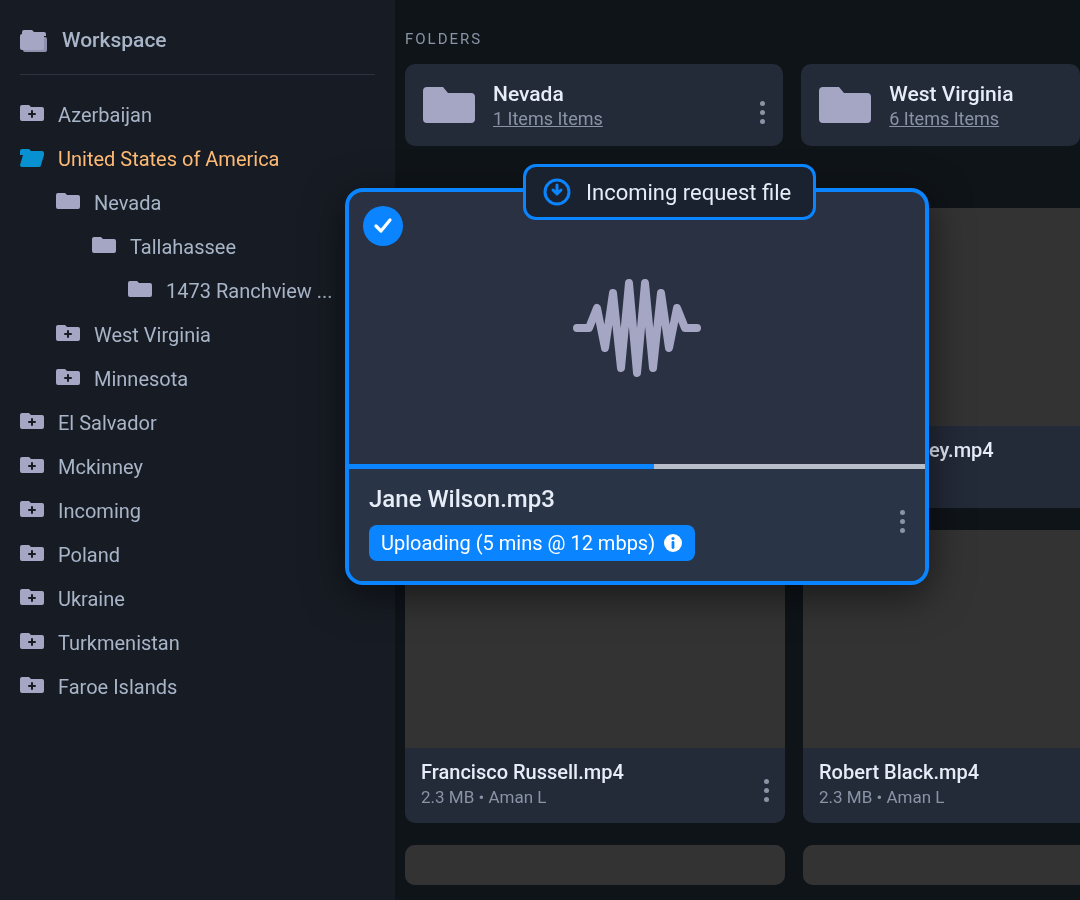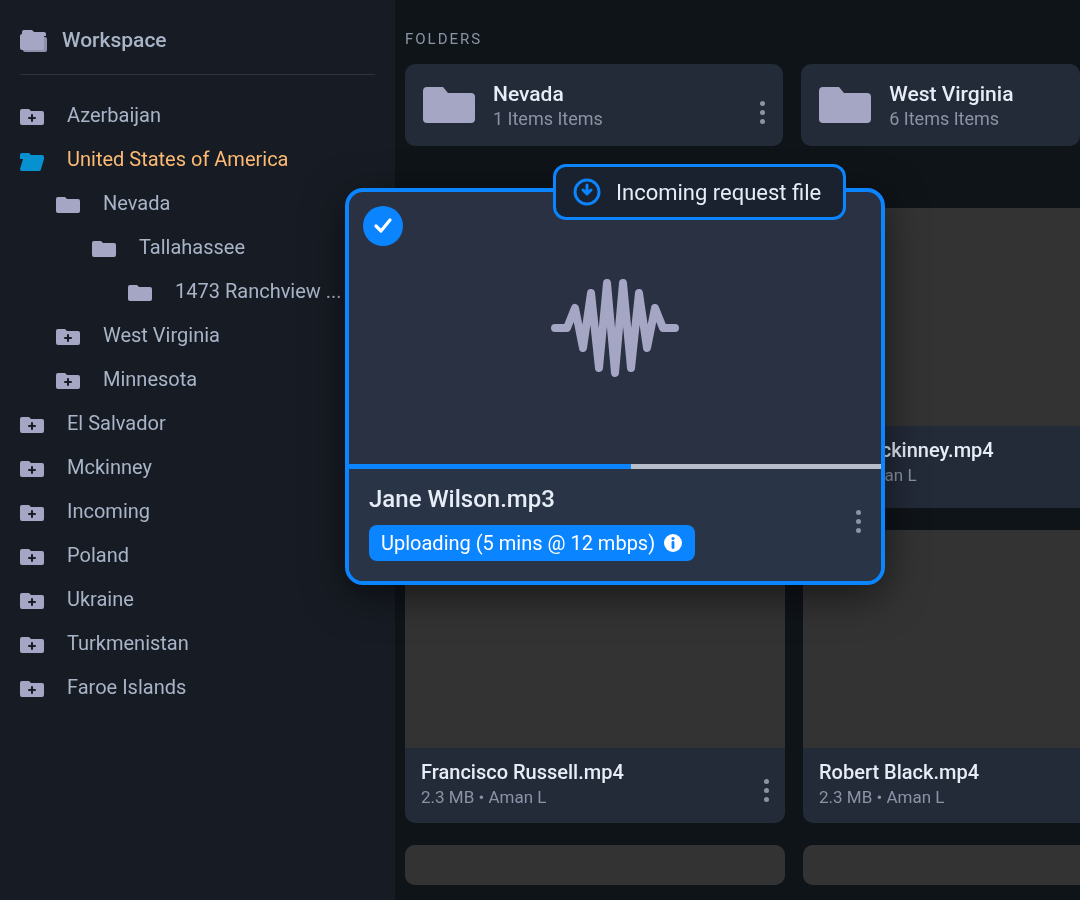--- a/index.html
+++ b/index.html
@@ -21,21 +21,21 @@
   }
   .ws-header {
     display: flex; align-items: center; gap: 14px;
     padding: 8px 0 22px 0;
     border-bottom: 1px solid #2a3441;
     margin-bottom: 18px;
   }
   .ws-header .ws-label { color: #a8b4c7; font-size: 21px; font-weight: 500; }
 
   .tree-item {
-    display: flex; align-items: flex-end; gap: 23px;
+    display: flex; align-items: flex-start; gap: 14px;
     padding: 10px 0;
     cursor: pointer;
     font-size: 20px;
     color: #a8b4c7;
   }
   .tree-item.active { color: #fdba74; }
   .tree-item .label { white-space: nowrap; overflow: hidden; text-overflow: ellipsis; }
   .depth-0 { padding-left: 0; }
   .depth-1 { padding-left: 36px; }
   .depth-2 { padding-left: 72px; }
@@ -66,21 +66,21 @@
     width: 380px; height: 82px;
     background: #232a38;
     border-radius: 10px;
     display: flex; align-items: center;
     padding: 0 18px;
     gap: 18px;
   }
   .folder-card .big-folder { flex: 0 0 auto; }
   .folder-card .fc-text { flex: 1; }
   .folder-card .fc-title { color: #e6edf7; font-size: 21px; font-weight: 500; }
-  .folder-card .fc-sub   { color: #8a94a6; font-size: 18px; margin-top: 2px; }
+  .folder-card .fc-sub   { color: #8a94a6; font-size: 18px; margin-top: 2px; text-decoration: underline; }
   .folder-card .dots { color: #8a94a6; font-size: 22px; cursor: pointer; }
 
   .file-grid {
     margin-top: 62px;
     display: grid;
     grid-template-columns: 380px 380px;
     column-gap: 18px;
     row-gap: 22px;
   }
   .file-card {
@@ -107,29 +107,29 @@
   .ph1 { background: radial-gradient(circle at 60% 40%, #d8d8d8 0%, #2a2a2a 60%, #000 100%); }
   .ph2 { background: radial-gradient(circle at 50% 35%, #9ab0c2 0%, #3a4a58 45%, #0e1216 100%); }
   .ph3 { background: radial-gradient(circle at 65% 40%, #6a4a2a 0%, #1a1208 55%, #000 100%); }
   .ph4 { background: repeating-linear-gradient(45deg,#c96a2a 0 14px,#1a1a1a 14px 28px,#e8e2d6 28px 42px); }
   .ph5 { background: radial-gradient(circle at 55% 40%, #e8e8e8 0%, #9a9a9a 50%, #555 100%); }
 
   
   .overlay {
     position: absolute;
     left: 345px; top: 188px;
-    width: 540px;
+    width: 584px;
     border: 4px solid #0a84ff;
     border-radius: 18px;
     background: #2a3142;
     box-shadow: 0 10px 40px rgba(0,0,0,.55);
   }
   .incoming-pill {
     position: absolute;
-    left: 553px; top: 164px;
+    left: 523px; top: 164px;
     display: flex; align-items: center; gap: 14px;
     background: #1a2230;
     border: 3px solid #0a84ff;
     border-radius: 13px;
     padding: 10px 22px 10px 16px;
     z-index: 5;
   }
   .incoming-pill .pill-text { color: #e6edf7; font-size: 22px; }
 
   .ov-top {

